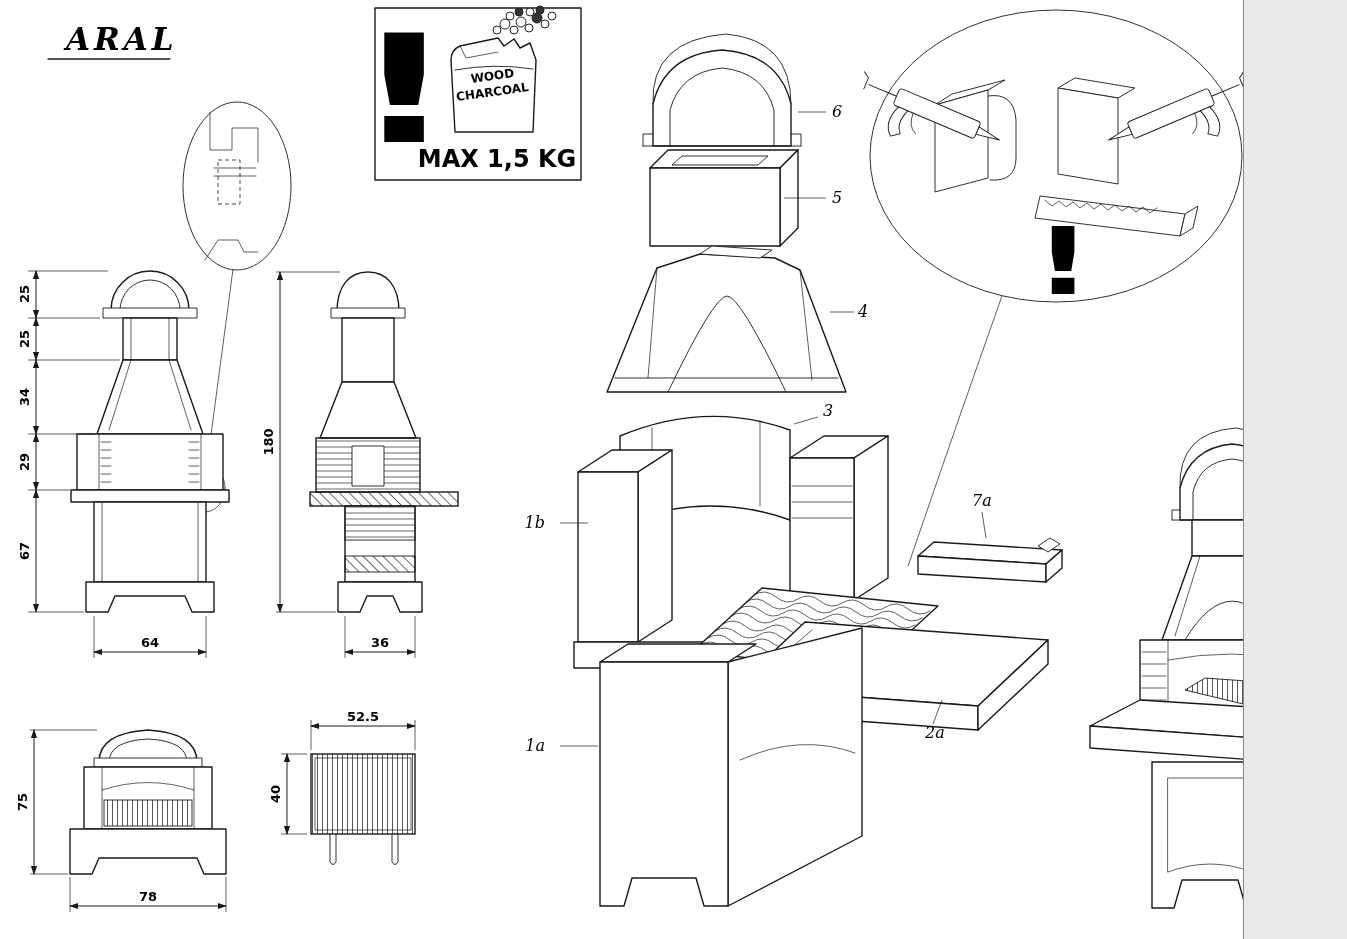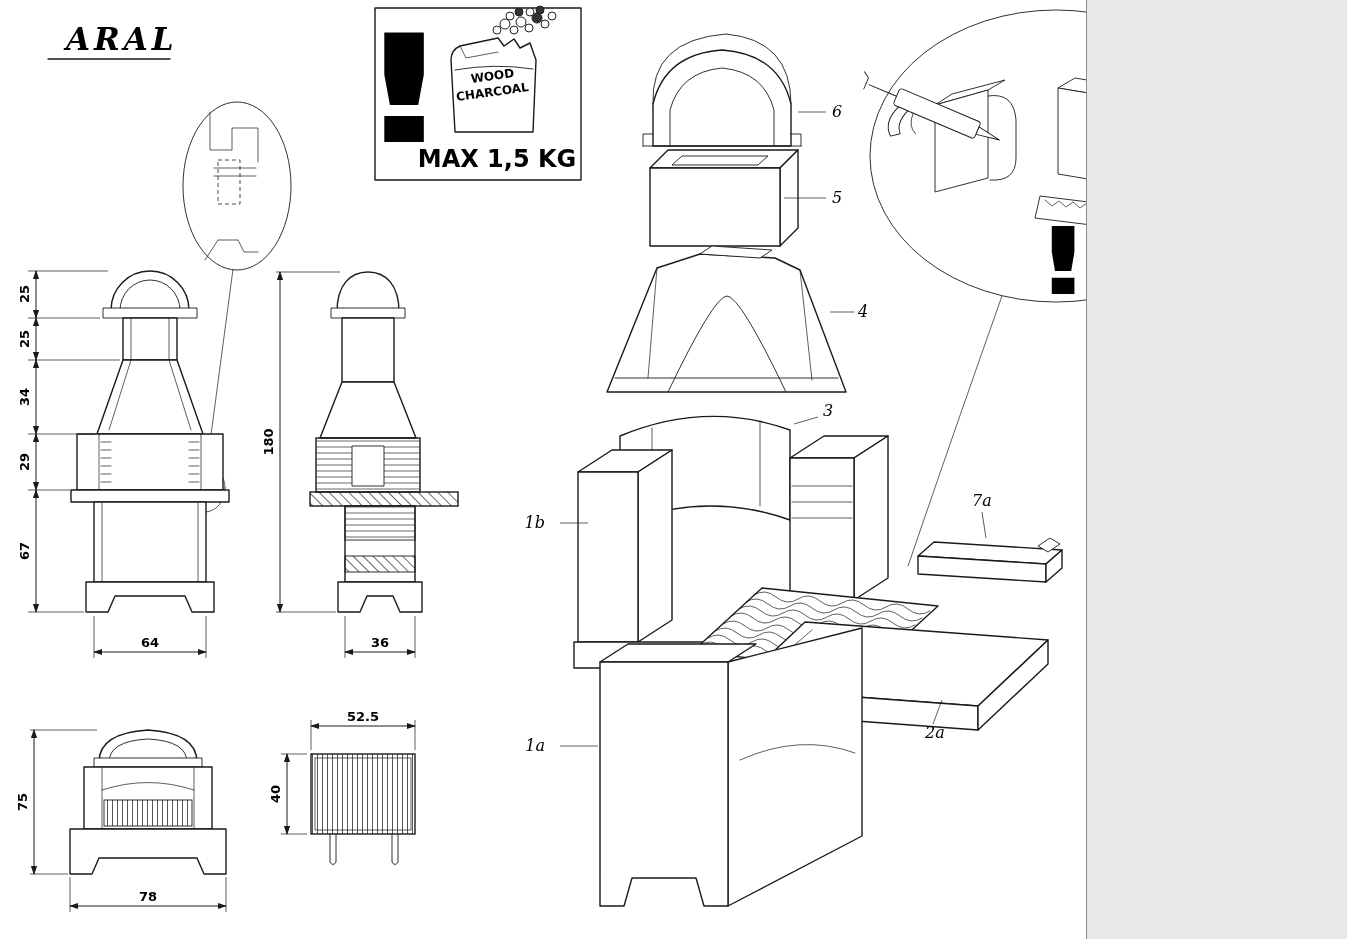--- a/index.html
+++ b/index.html
@@ -1,16 +1,16 @@
 <!DOCTYPE html>
 <html><head>
 <meta charset="utf-8">
 <style>
   html,body{margin:0;padding:0;background:#e9e9e9;}
-  .sheet{width:1086px;height:939px;background:#ffffff;position:relative;outline:1px solid #8a8a8a;overflow:hidden;}
+  .sheet{width:1243px;height:939px;background:#ffffff;position:relative;outline:1px solid #8a8a8a;overflow:hidden;}
   svg{display:block;}
   .ln{fill:none;stroke:#1a1a1a;stroke-width:1.4;stroke-linejoin:round;stroke-linecap:round;}
   .thin{stroke-width:0.9;}
   .xthin{stroke-width:0.7;}
   .fw{fill:#ffffff;stroke:#1a1a1a;stroke-width:1.4;stroke-linejoin:round;}
   .fwthin{fill:#ffffff;stroke:#1a1a1a;stroke-width:0.9;stroke-linejoin:round;}
   .dimline{stroke:#1a1a1a;stroke-width:1;fill:none;}
   .ext{stroke:#1a1a1a;stroke-width:0.7;fill:none;}
   text{fill:#000;}
   .dimtxt{font:bold 13px "DejaVu Sans",sans-serif;}

